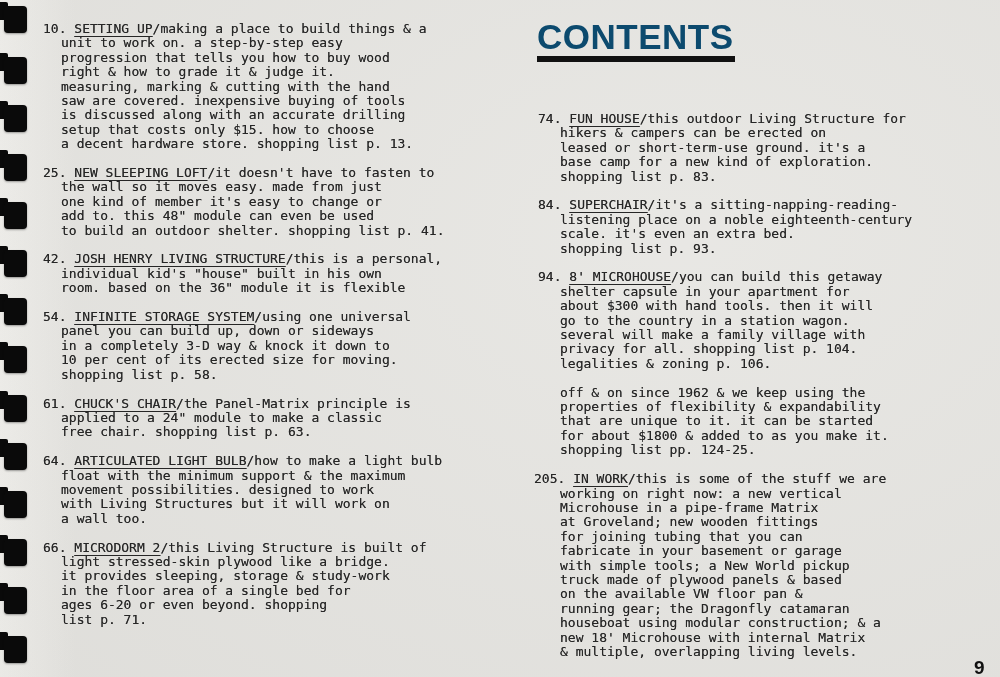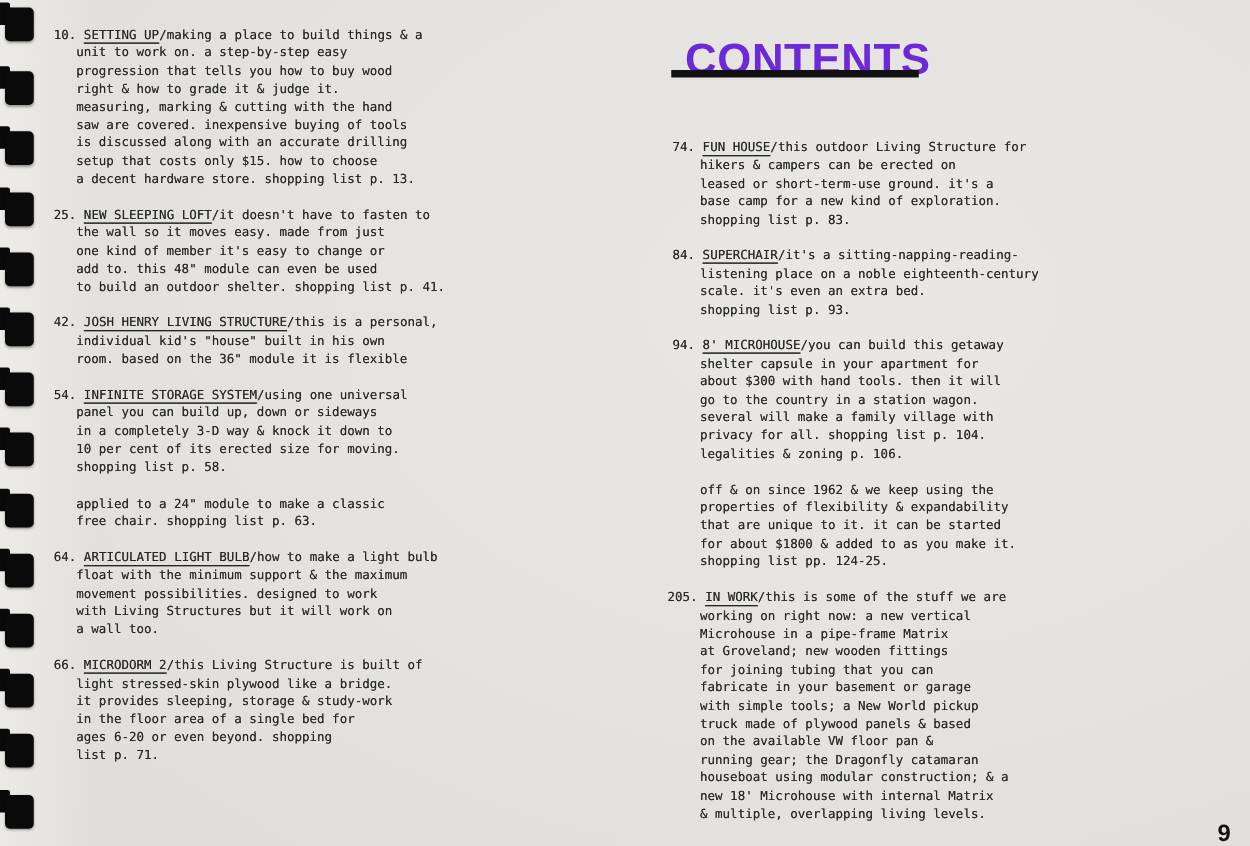--- a/index.html
+++ b/index.html
@@ -15,27 +15,27 @@
     background:
       radial-gradient(1300px 900px at 68% 35%, rgba(255,255,255,0.16), rgba(0,0,0,0.04)),
       linear-gradient(90deg, #f0efeb 0px, #ecebe7 26px, rgba(236,235,231,0) 75px);
     pointer-events:none;
   }
   .binding{position:absolute;left:0;top:0;width:40px;height:677px;}
   .tab{position:absolute;background:#0a0a0a;}
   .tab-blob{left:4px;width:23px;height:27px;border-radius:4px;box-shadow:0 1px 2px rgba(0,0,0,0.35);}
   .tab-edge{left:0;width:8px;height:18px;border-radius:0 2px 2px 0;}
   .title{
-    position:absolute;left:537px;top:19px;margin:11px;
+    position:absolute;left:537px;top:19px;margin:0;
     font-family:"Liberation Sans", sans-serif;
     font-weight:900;font-size:35px;line-height:35px;
-    letter-spacing:0.5px;color:#6d28d9;
+    letter-spacing:0.5px;color:#0c4a6e;
   }
   .title-rule{position:absolute;left:537px;top:56px;width:198px;height:6px;background:#111;}
-  .col{position:absolute;color:#262626;font-size:10px;line-height:14.4px;
+  .col{position:absolute;color:#262626;font-size:13px;line-height:14.4px;
        text-shadow:0 0 0.4px rgba(20,20,20,0.6);}
   .col.left{left:43px;top:22px;width:440px;}
   .col.right{left:534px;top:112px;width:440px;}
   .entry{margin-bottom:14.4px;}
   .line{white-space:pre;}
   .left .cont{padding-left:18px;}
   .right .cont{padding-left:26px;}
   .right .first.short{margin-left:4px;}
   .ttl{text-decoration:underline;text-underline-offset:2.5px;text-decoration-thickness:1.4px;}
   .pagenum{
@@ -106,20 +106,21 @@
         <div class="line cont">room. based on the 36" module it is flexible</div>
       </div>
       <div class="entry">
         <div class="line first"><span>54. </span><span class="ttl">INFINITE STORAGE SYSTEM</span><span>/using one universal</span></div>
         <div class="line cont">panel you can build up, down or sideways</div>
         <div class="line cont">in a completely 3-D way &amp; knock it down to</div>
         <div class="line cont">10 per cent of its erected size for moving.</div>
         <div class="line cont">shopping list p. 58.</div>
       </div>
       <div class="entry">
+        <div class="line first"><span>61. </span><span class="ttl">CHUCK'S CHAIR</span><span>/the Panel-Matrix principle is</span></div>
         <div class="line cont">applied to a 24" module to make a classic</div>
         <div class="line cont">free chair. shopping list p. 63.</div>
       </div>
       <div class="entry">
         <div class="line first"><span>64. </span><span class="ttl">ARTICULATED LIGHT BULB</span><span>/how to make a light bulb</span></div>
         <div class="line cont">float with the minimum support &amp; the maximum</div>
         <div class="line cont">movement possibilities. designed to work</div>
         <div class="line cont">with Living Structures but it will work on</div>
         <div class="line cont">a wall too.</div>
       </div>

